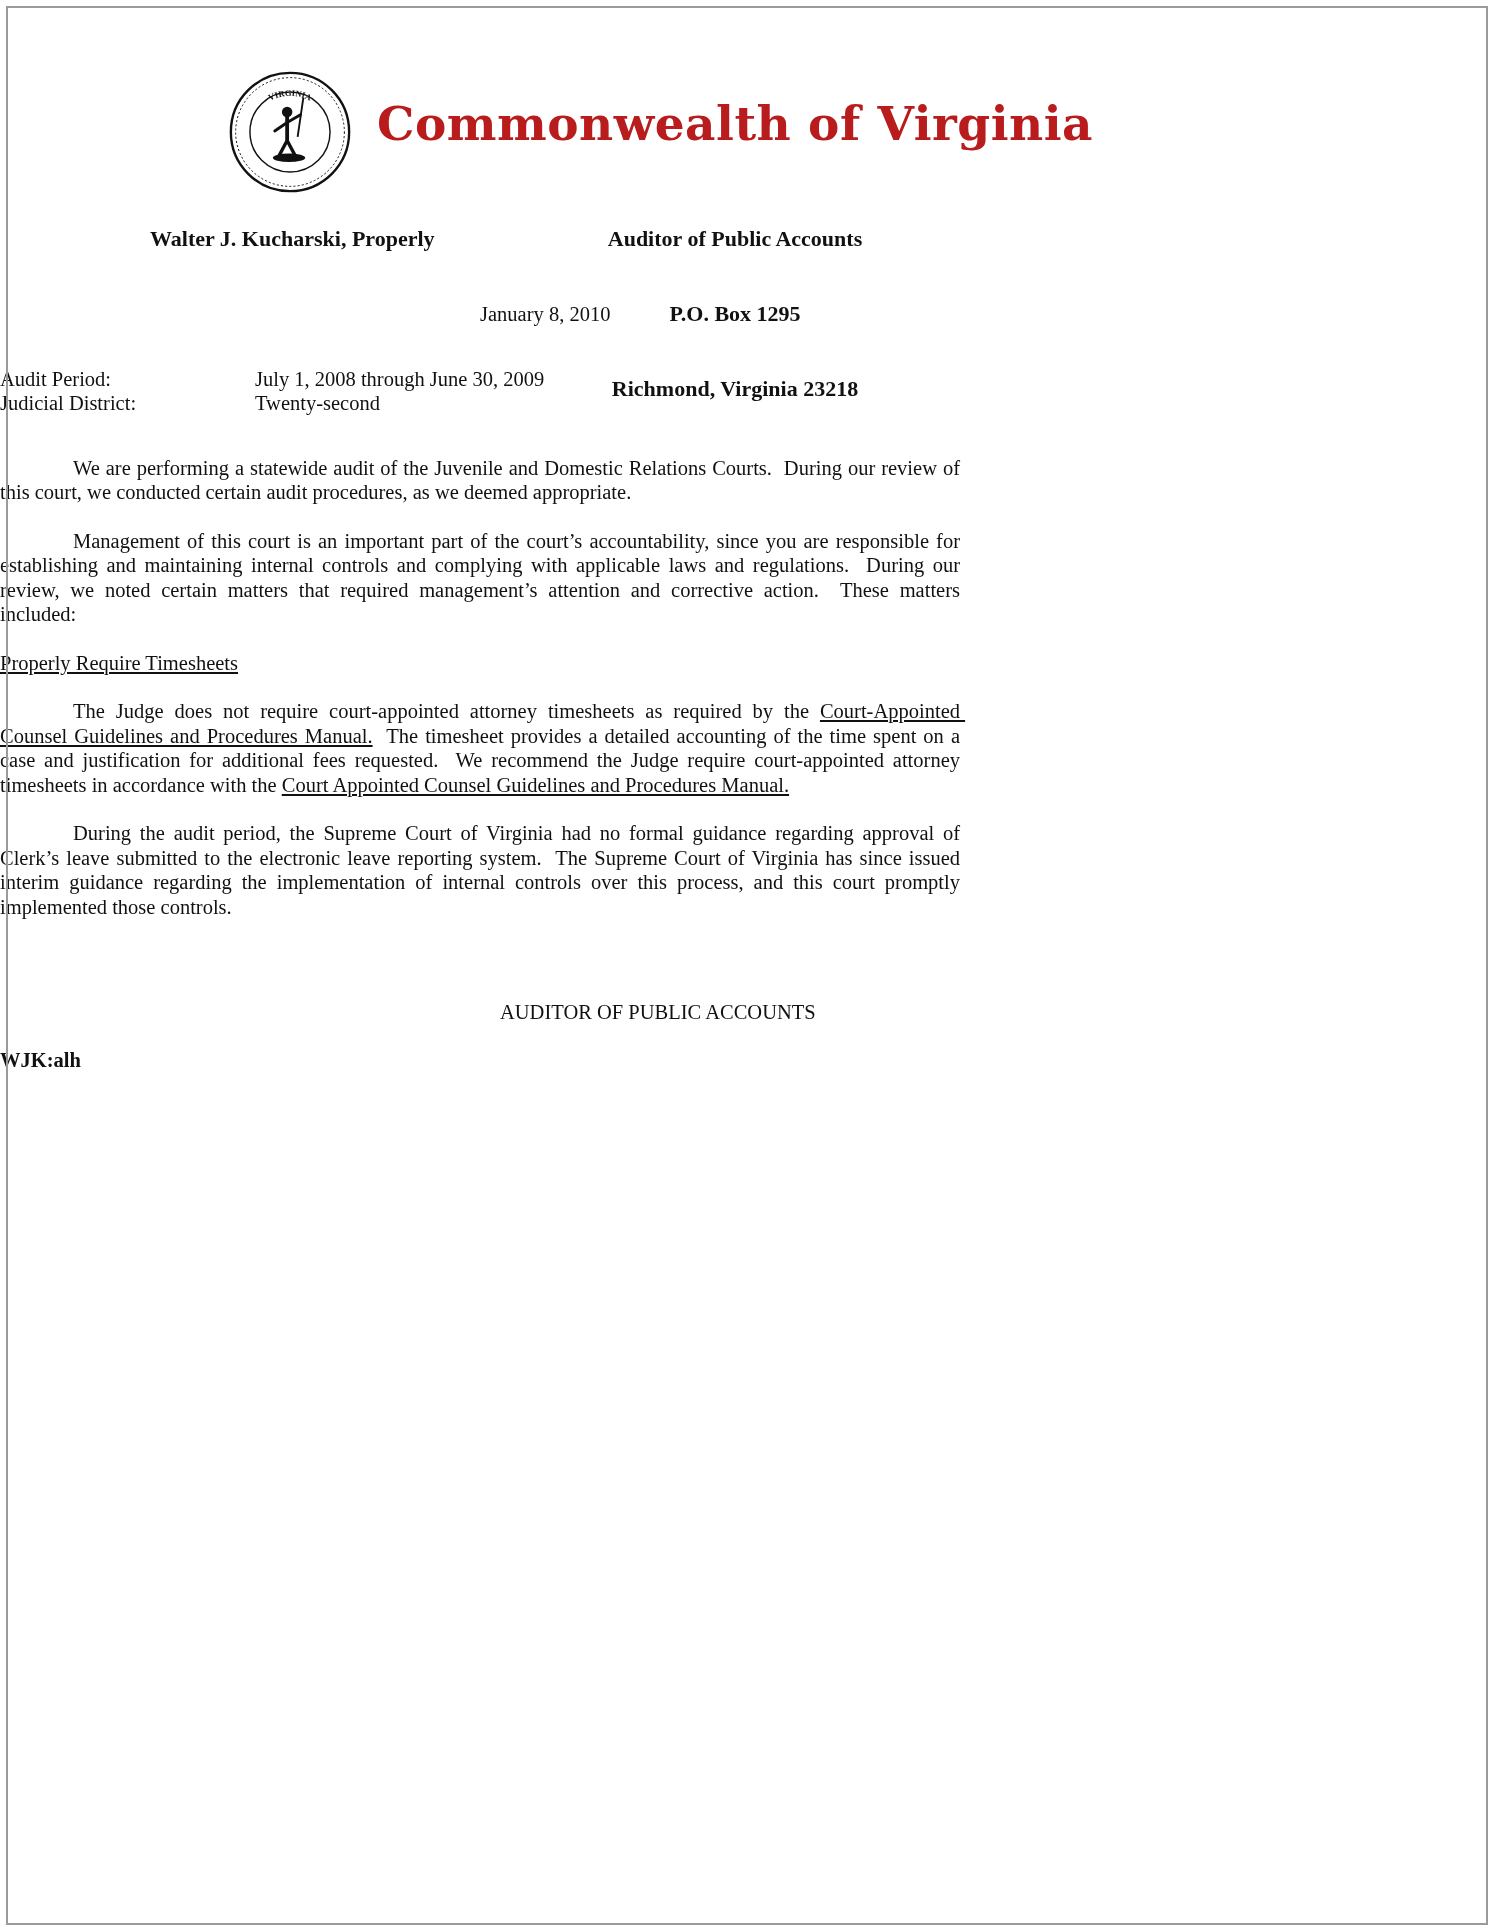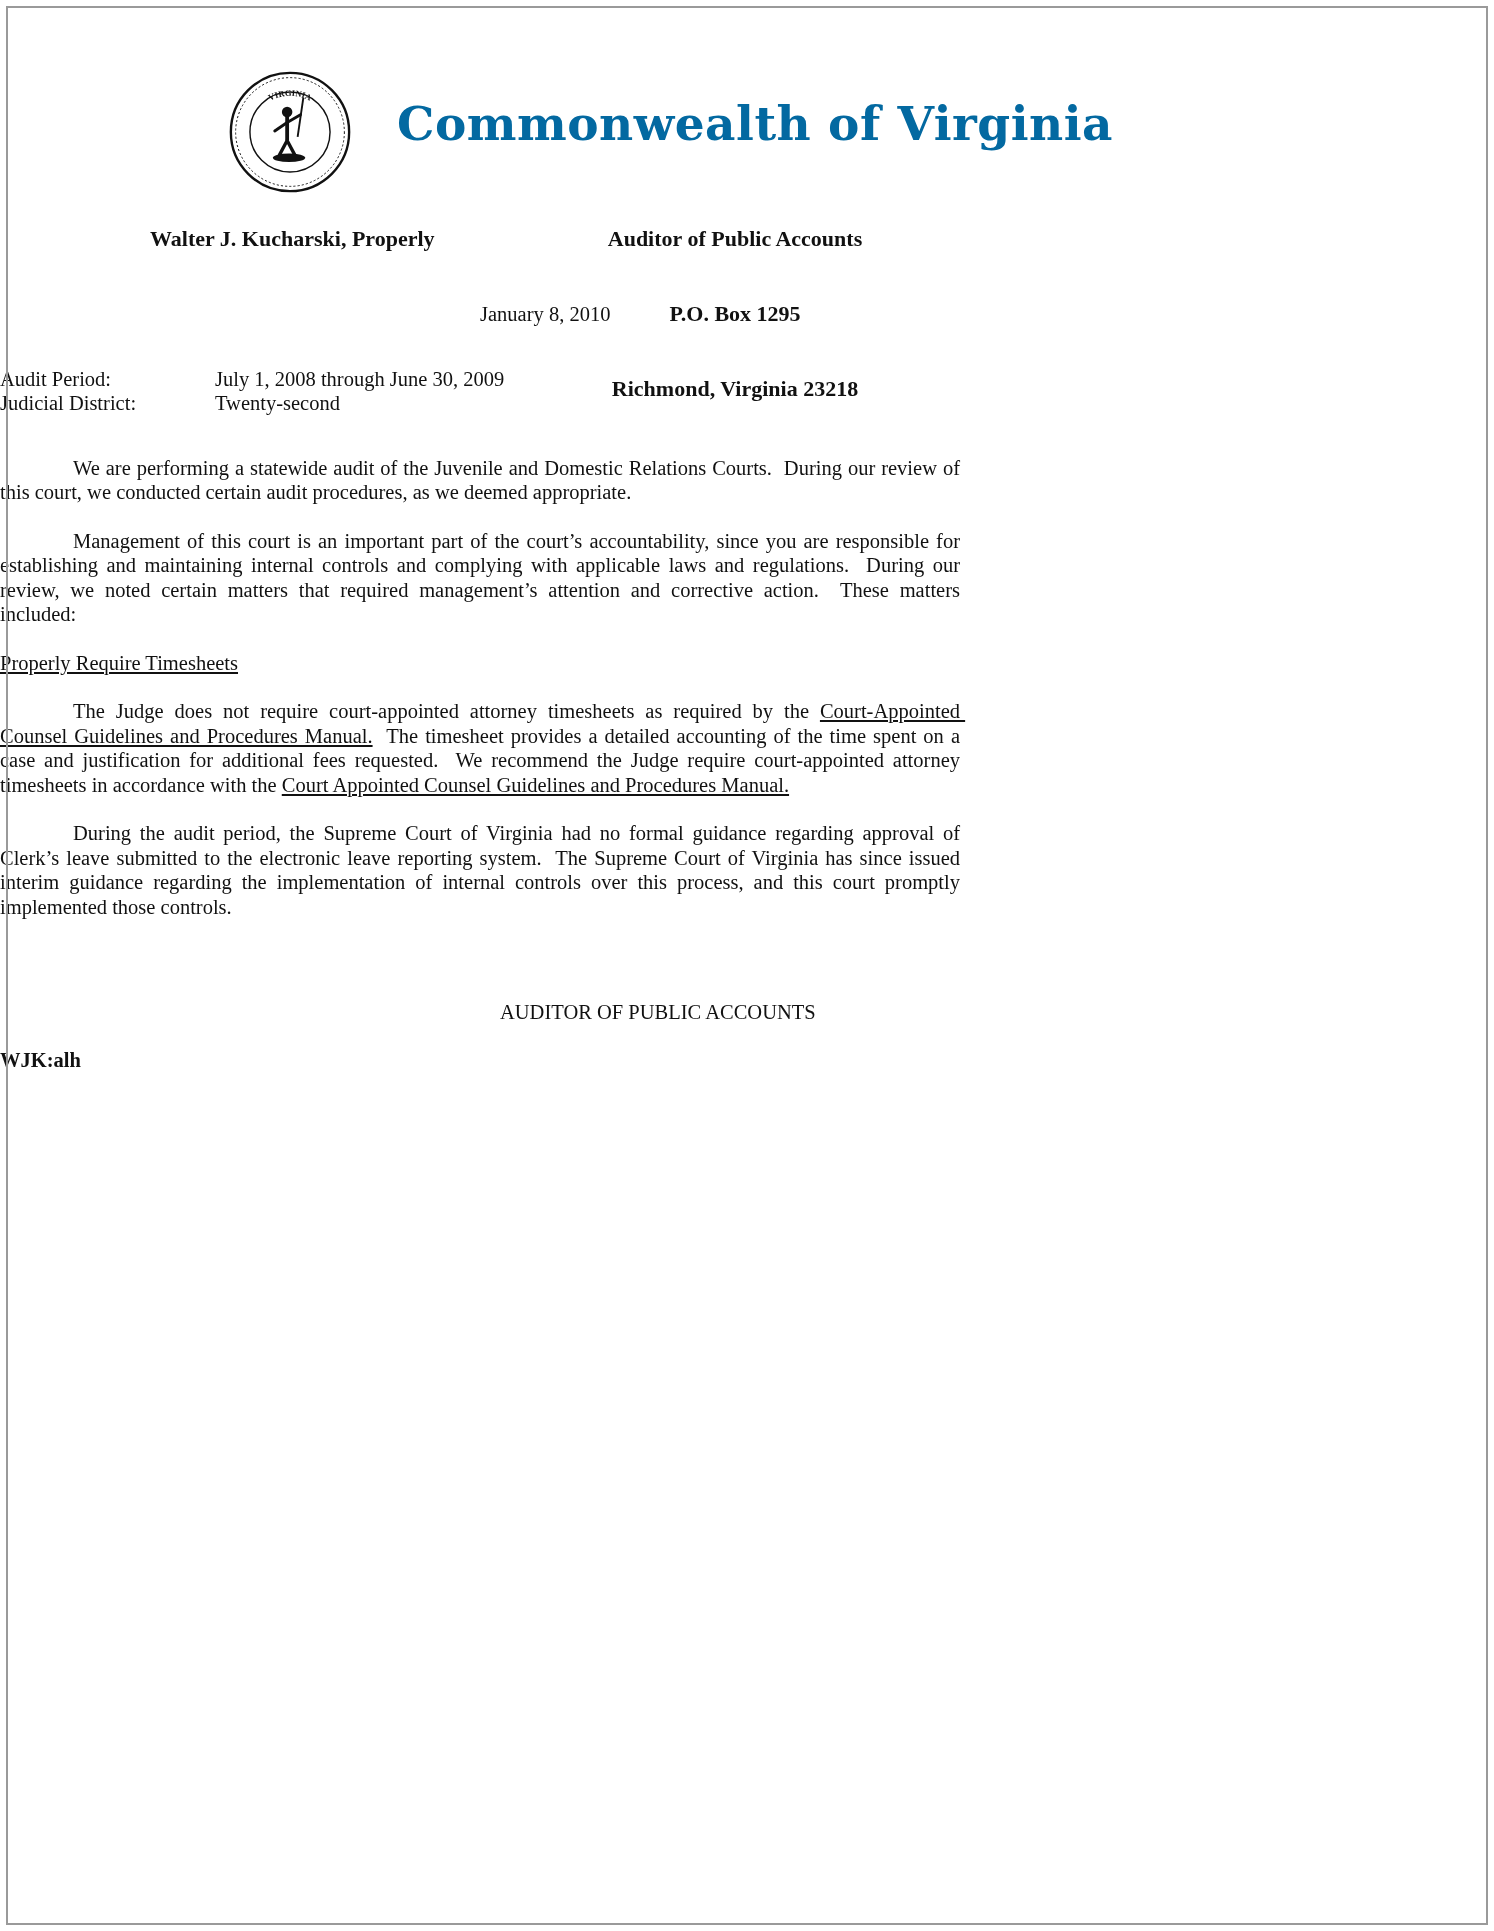--- a/index.html
+++ b/index.html
@@ -31,23 +31,22 @@
   .title {
     position: absolute;
     left: 300px;
     top: 96px;
     width: 870px;
     text-align: center;
     font-family: "DejaVu Serif", serif;
     font-weight: bold;
     font-size: 47px;
     letter-spacing: 0.5px;
-    color: #0369a1;
+    color: #b91c1c;
     white-space: nowrap;
-    margin-left: 20px;
   }
   .office-block {
     position: absolute;
     left: 300px;
     top: 176px;
     width: 870px;
     text-align: center;
     font-weight: bold;
     font-size: 22px;
     line-height: 25px;
@@ -68,21 +67,21 @@
     line-height: 24.5px;
   }
   .date {
     margin-top: 30px;
     padding-left: 480px;
     white-space: pre-wrap;
   }
   .recipient { margin-top: 40px; }
   .recipient .line { white-space: pre-wrap; }
   .audit-info { margin-top: 40px; }
-  .info-row { display: flex; }
+  .info-row { display: flex; gap: 40px; }
   .info-label { width: 215px; flex: 0 0 215px; white-space: pre-wrap; }
   .info-value { white-space: pre-wrap; }
   .letter-body { margin-top: 40px; }
   .para {
     margin: 0 0 24px 0;
     text-align: justify;
     text-indent: 73px;
     white-space: pre-wrap;
   }
   .section-heading {

